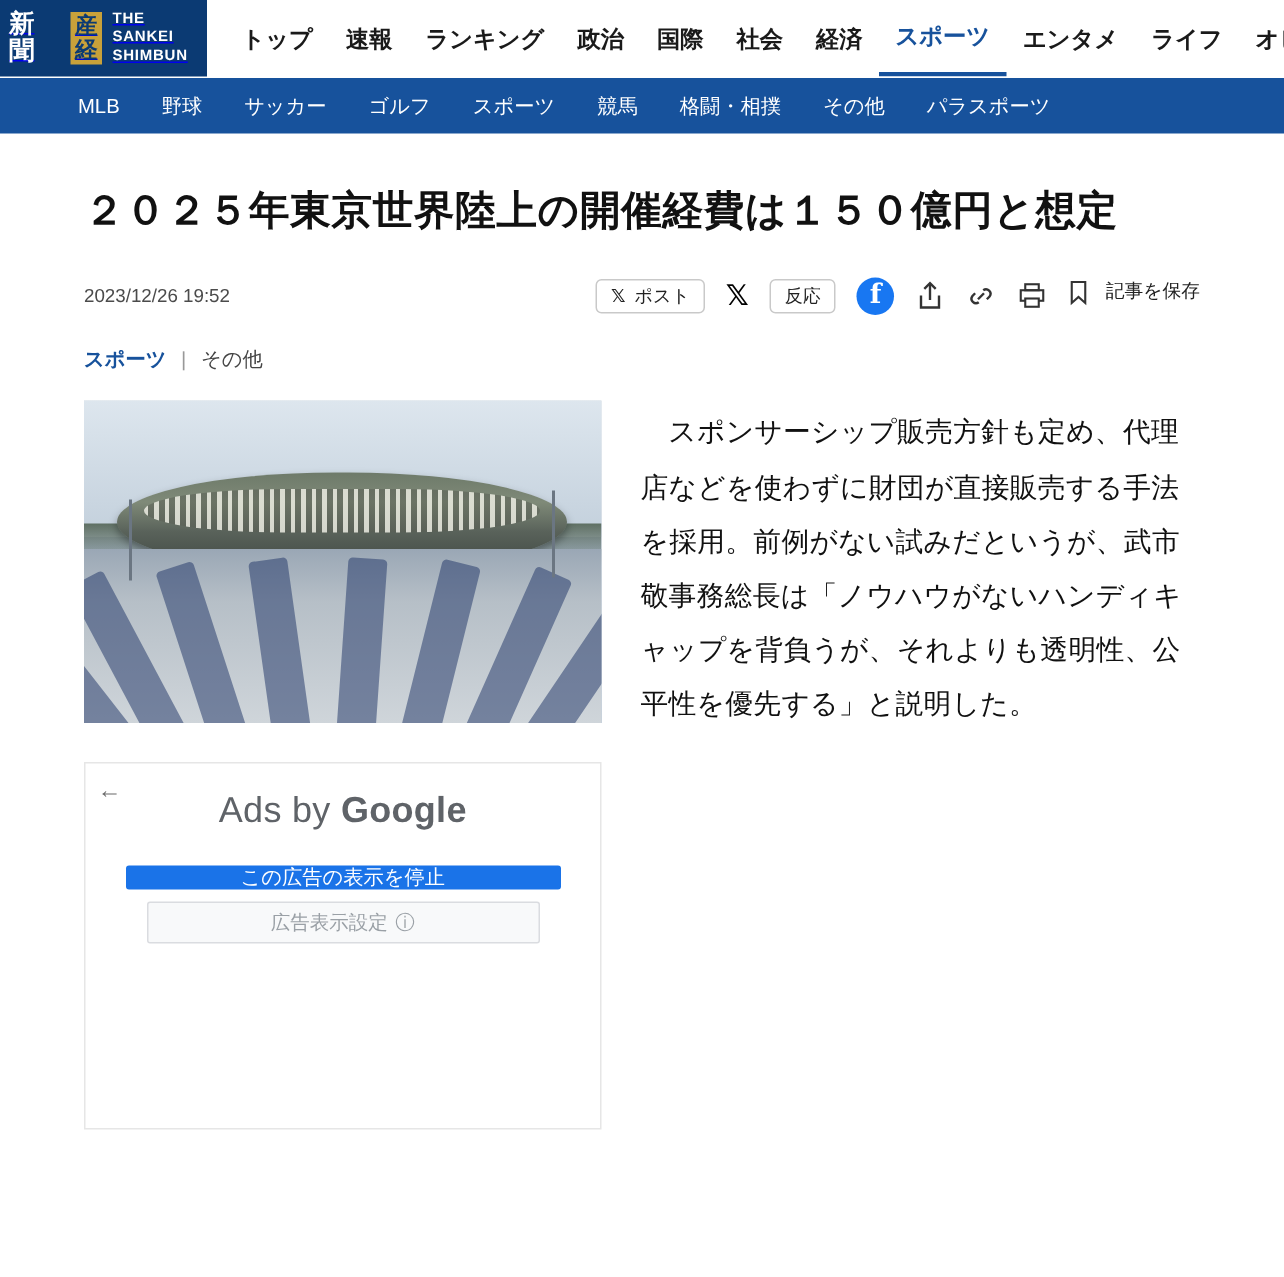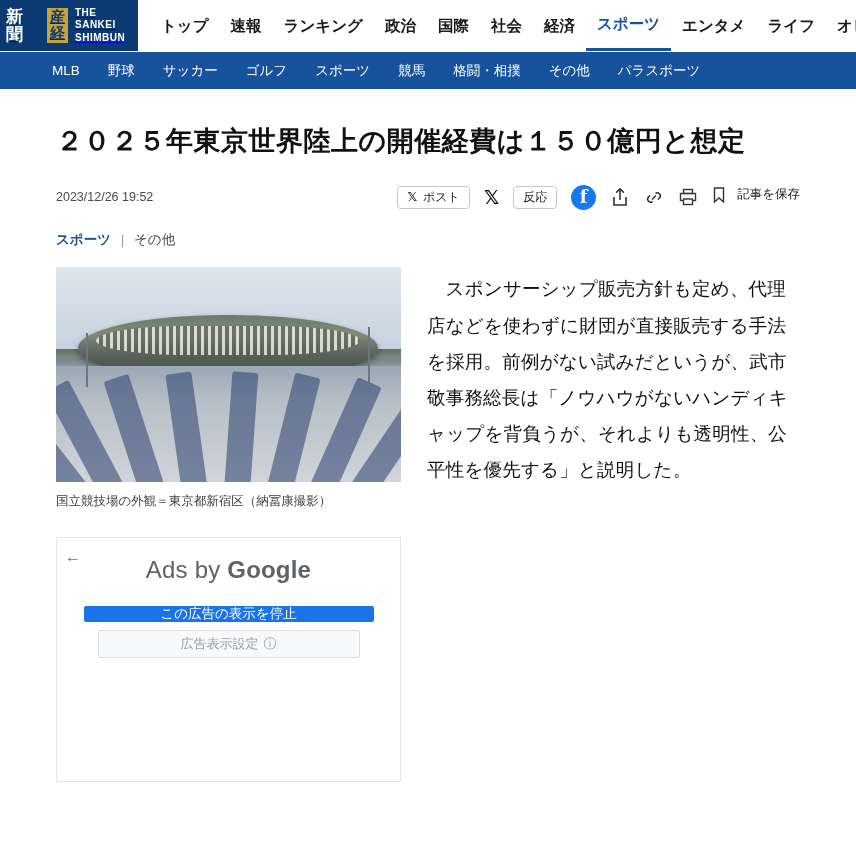--- a/index.html
+++ b/index.html
@@ -416,21 +416,20 @@
           <i style="left:126px;transform:rotate(-8deg);"></i>
           <i style="left:168px;transform:rotate(4deg);"></i>
           <i style="left:210px;transform:rotate(14deg);"></i>
           <i style="left:252px;transform:rotate(24deg);"></i>
           <i style="left:292px;transform:rotate(34deg);"></i>
         </div>
         <div class="pole" style="left:30px; top:66px; height:54px;"></div>
         <div class="pole" style="left:312px; top:60px; height:58px;"></div>
       </div>
 
-      <div class="caption">国立競技場の外観＝東京都新宿区（納冨康撮影）</div>
 
       <div class="ad">
         <span class="ad-back">←</span>
         <div class="ads-by">
           <span>Ads by </span><b>Google</b>
         </div>
         <div class="ad-btn-primary">この広告の表示を停止</div>
         <div class="ad-btn-secondary">
           <span>広告表示設定</span>
           <span>ⓘ</span>

